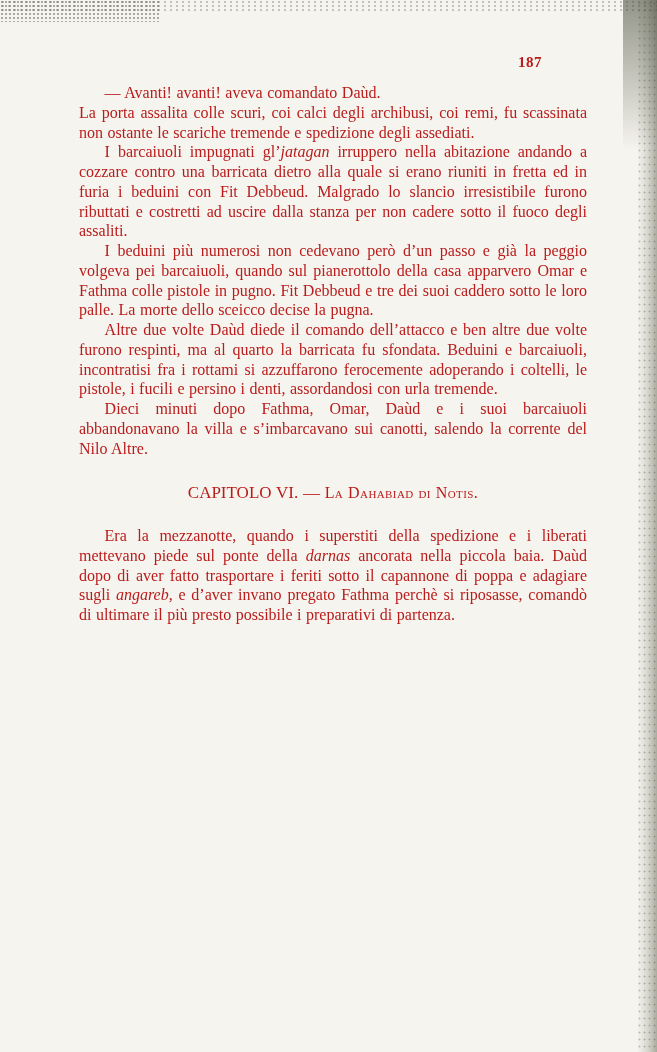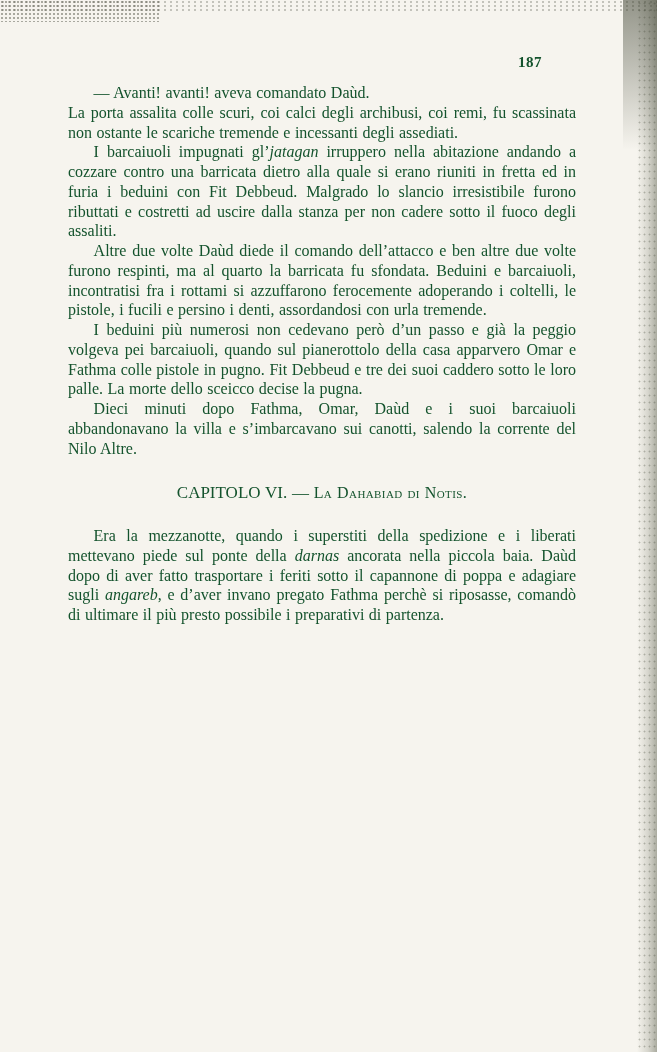--- a/index.html
+++ b/index.html
@@ -8,21 +8,21 @@
     width: 657px;
     height: 1052px;
     overflow: hidden;
   }
   .page {
     position: relative;
     width: 657px;
     height: 1052px;
     background: #f6f4ee;
     font-family: "Liberation Serif", "DejaVu Serif", serif;
-    color: #14532d;
+    color: #b91c1c;
     overflow: hidden;
   }
   
   .edge-top {
     position: absolute;
     top: 0; left: 0;
     width: 100%; height: 12px;
     background-image: radial-gradient(circle, rgba(86,88,74,0.40) 0.7px, rgba(0,0,0,0) 1.3px);
     background-size: 6px 4px;
     opacity: 0.8;
@@ -68,21 +68,21 @@
     top: 54px;
     left: 518px;
     font-size: 15px;
     font-weight: bold;
     letter-spacing: 0.5px;
   }
   
   .text-block {
     position: absolute;
     top: 83px;
-    left: 68px;
+    left: 79px;
     width: 508px;
     font-size: 16px;
     line-height: 1.235;
     text-align: justify;
     word-spacing: 0.5px;
   }
   .text-block p.paragraph {
     margin: 0;
   }
   .text-block p.paragraph.indent {
@@ -111,21 +111,21 @@
 <div class="page">
   <div class="edge-top"></div>
   <div class="corner-tl"></div>
   <div class="edge-right"></div>
   <div class="corner-tr"></div>
 
   <div class="page-number">187</div>
 
   <div class="text-block">
       <p class="paragraph indent"><span>— Avanti! avanti! aveva comandato Daùd.</span></p>
-      <p class="paragraph"><span>La porta assalita colle scuri, coi calci degli archibusi, coi remi, fu scassinata non ostante le scariche tremende e incessanti degli assediati.</span></p>
+      <p class="paragraph"><span>La porta assalita colle scuri, coi calci degli archibusi, coi remi, fu scassinata non ostante le scariche tremende e spedizione degli assediati.</span></p>
       <p class="paragraph indent"><span>I barcaiuoli impugnati gl’</span><span class="italic">jatagan</span><span> irruppero nella abitazione andando a cozzare contro una barricata dietro alla quale si erano riuniti in fretta ed in furia i beduini con Fit Debbeud. Malgrado lo slancio irresistibile furono ributtati e costretti ad uscire dalla stanza per non cadere sotto il fuoco degli assaliti.</span></p>
+      <p class="paragraph indent"><span>I beduini più numerosi non cedevano però d’un passo e già la peggio volgeva pei barcaiuoli, quando sul pianerottolo della casa apparvero Omar e Fathma colle pistole in pugno. Fit Debbeud e tre dei suoi caddero sotto le loro palle. La morte dello sceicco decise la pugna.</span></p>
       <p class="paragraph indent"><span>Altre due volte Daùd diede il comando dell’attacco e ben altre due volte furono respinti, ma al quarto la barricata fu sfondata. Beduini e barcaiuoli, incontratisi fra i rottami si azzuffarono ferocemente adoperando i coltelli, le pistole, i fucili e persino i denti, assordandosi con urla tremende.</span></p>
-      <p class="paragraph indent"><span>I beduini più numerosi non cedevano però d’un passo e già la peggio volgeva pei barcaiuoli, quando sul pianerottolo della casa apparvero Omar e Fathma colle pistole in pugno. Fit Debbeud e tre dei suoi caddero sotto le loro palle. La morte dello sceicco decise la pugna.</span></p>
       <p class="paragraph indent"><span>Dieci minuti dopo Fathma, Omar, Daùd e i suoi barcaiuoli abbandonavano la villa e s’imbarcavano sui canotti, salendo la corrente del Nilo Altre.</span></p>
       <h2 class="heading"><span>CAPITOLO VI. — </span><span class="smallcaps">La Dahabiad di Notis.</span></h2>
       <p class="paragraph indent"><span>Era la mezzanotte, quando i superstiti della spedizione e i liberati mettevano piede sul ponte della </span><span class="italic">darnas</span><span> ancorata nella piccola baia. Daùd dopo di aver fatto trasportare i feriti sotto il capannone di poppa e adagiare sugli </span><span class="italic">angareb</span><span>, e d’aver invano pregato Fathma perchè si riposasse, comandò di ultimare il più presto possibile i preparativi di partenza.</span></p>
     </div>
 </div>
 
 </body></html>

